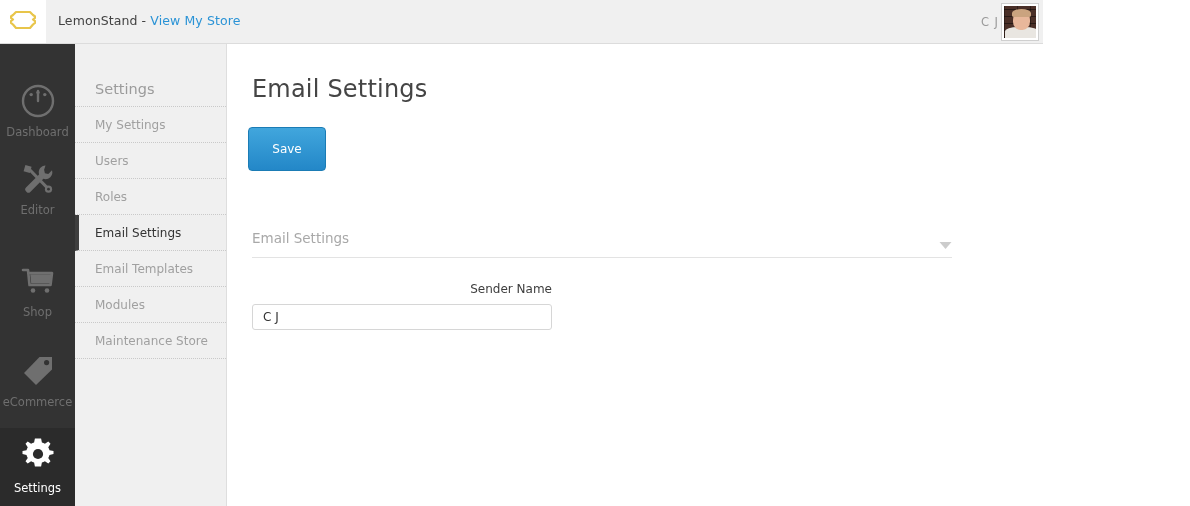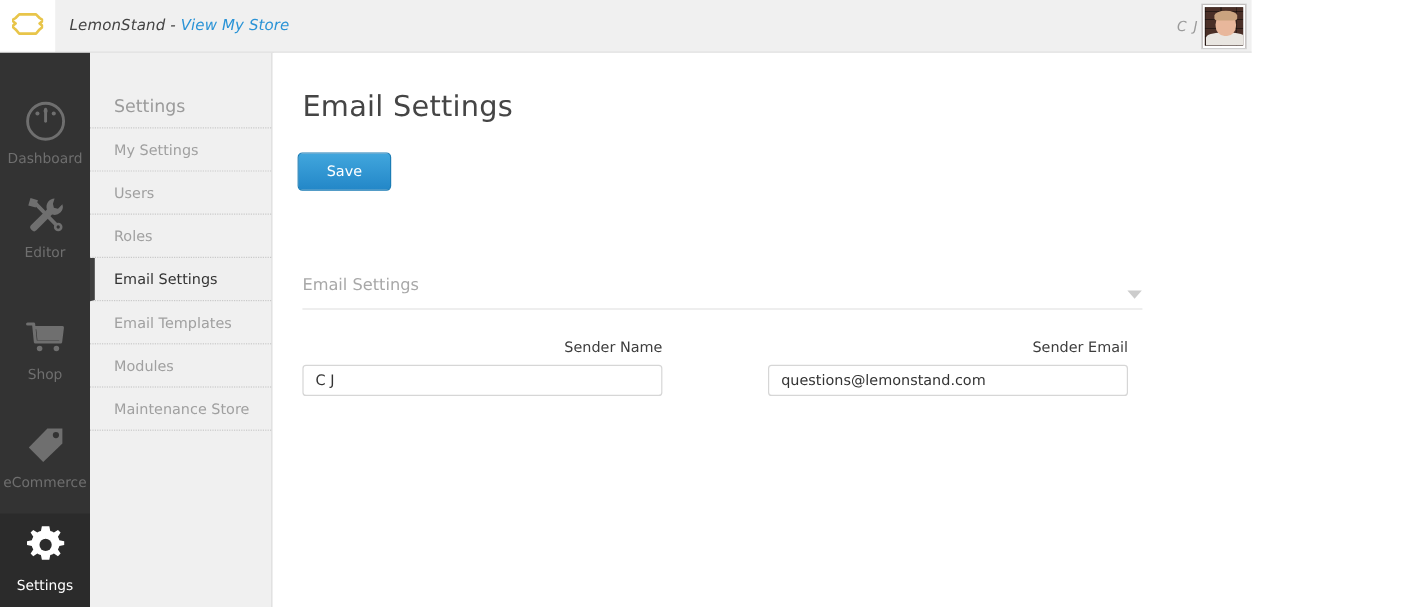--- a/index.html
+++ b/index.html
@@ -15,21 +15,20 @@
     width: 1190px; height: 506px;
     background: #ffffff;
   }
 
   
   .header {
     position: absolute; left: 0; top: 0;
     width: 1043px; height: 44px;
     background: #f0f0f0;
     border-bottom: 1px solid #dcdcdc;
-    font-style: italic;
   }
   .logo-box {
     position: absolute; left: 0; top: 0;
     width: 46px; height: 43px;
     background: #ffffff;
     display: flex; align-items: center; justify-content: center;
   }
   .logo-icon { display: block; }
   .brand {
     position: absolute; left: 58px; top: 13px;
@@ -137,21 +136,21 @@
     width: 962px; height: 462px;
     background: #ffffff;
   }
   .page-title {
     position: absolute; left: 24px; top: 31px;
     font-size: 24px; color: #454545; font-weight: normal;
     margin: 0; letter-spacing: 0.2px;
   }
   .save-button {
     position: absolute; left: 20px; top: 83px;
-    width: 78px; height: 32px;
+    width: 78px; height: 44px;
     border: 1px solid #1b7cb5;
     border-radius: 4px;
     background: linear-gradient(to bottom, #41a6dd 0%, #2387c8 100%);
     color: #ffffff; font-size: 12px;
     font-family: "DejaVu Sans", sans-serif;
     cursor: pointer;
     padding: 0;
   }
   .section-header {
     position: absolute; left: 24px; top: 182px;
@@ -321,19 +320,15 @@
           <path d="M0.5 1 L12.5 1 L6.5 8 Z" fill="#cccccc"></path>
         </svg>
       </span>
     </div>
 
     <div class="field left">
       <label class="field-label">Sender Name</label>
       <input class="field-input" type="text" value="C J" style="">
     </div>
 
-    <div class="field right">
-      <label class="field-label">Sender Email</label>
-      <input class="field-input" type="text" value="questions@lemonstand.com" style="">
-    </div>
 
   </div>
 </div>
 
 </body></html>

